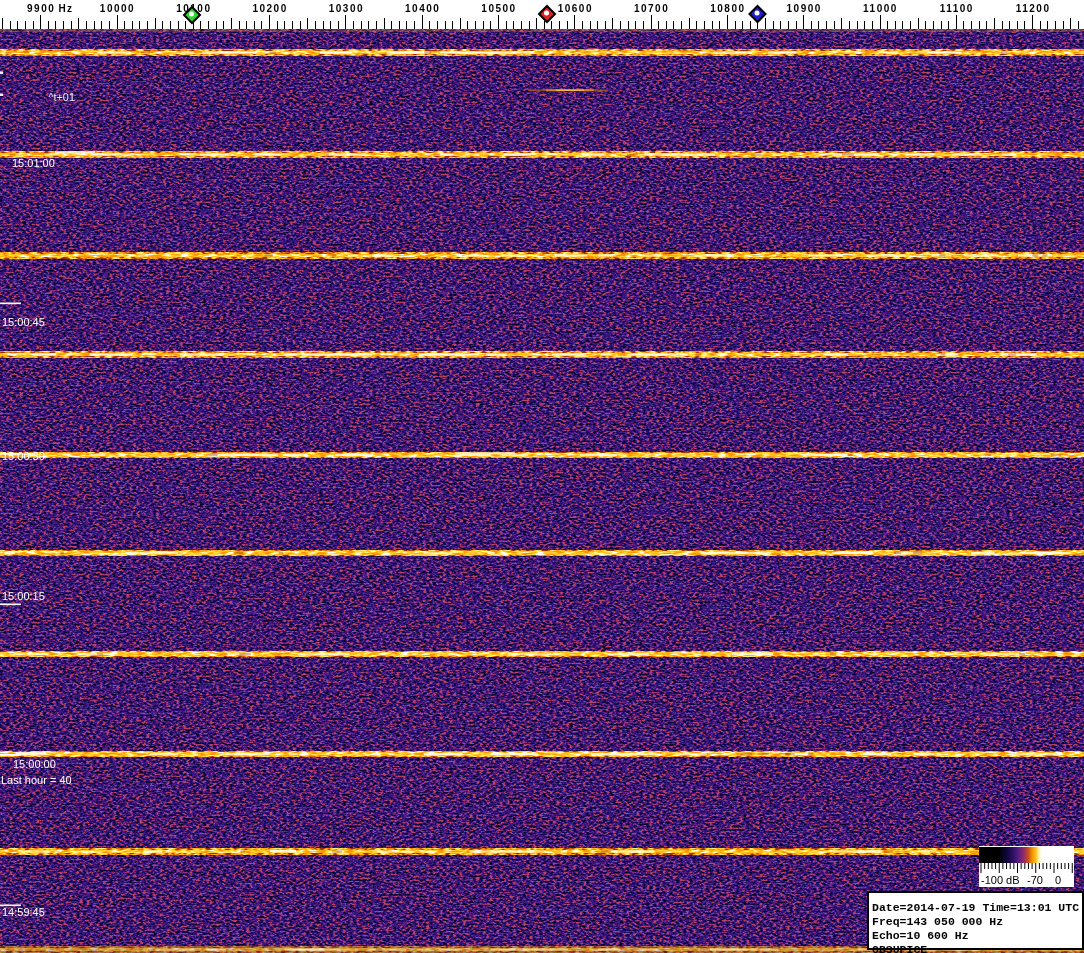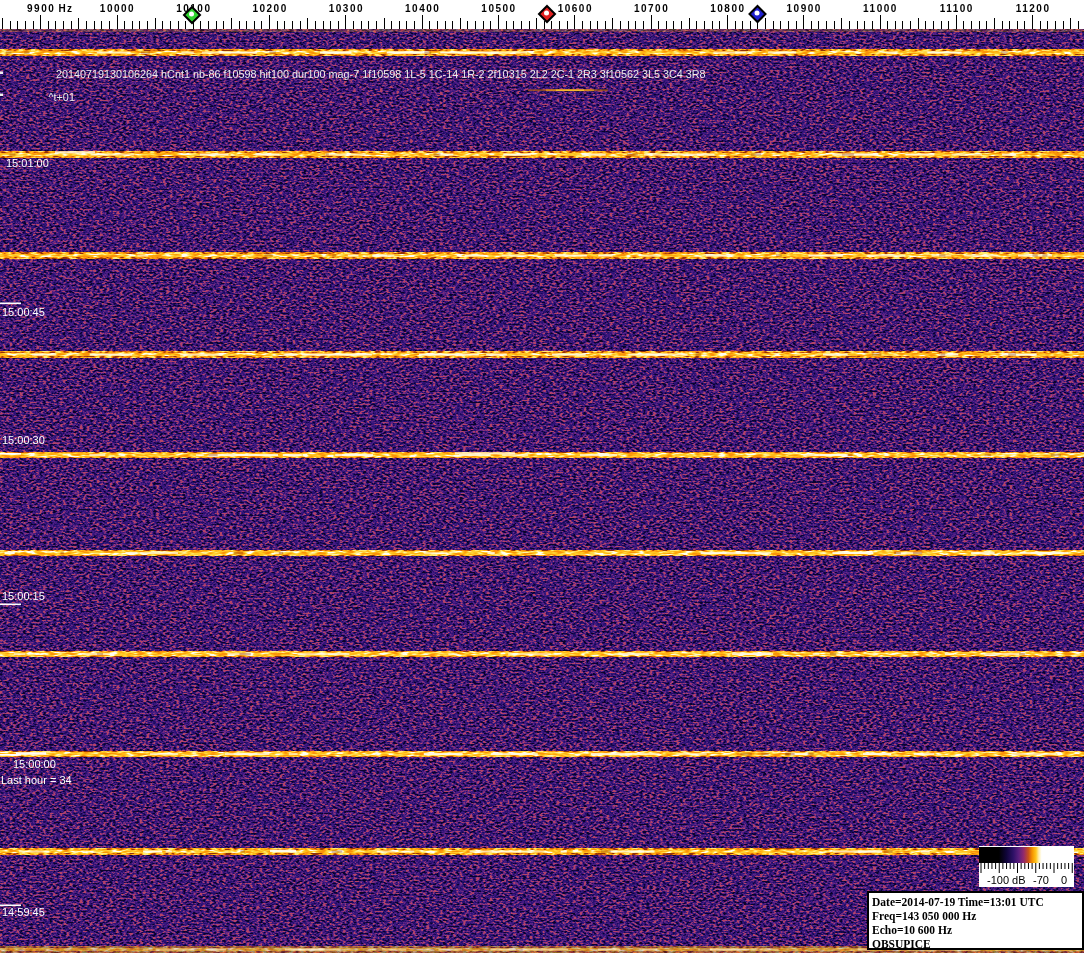--- a/index.html
+++ b/index.html
@@ -1,20 +1,20 @@
 <!DOCTYPE html>
 <html><head><meta charset="utf-8"><style>
 html,body{margin:0;padding:0;width:1084px;height:953px;overflow:hidden;background:#fff}
 #wrap{position:absolute;left:0;top:0;width:1084px;height:953px;font-family:"Liberation Sans",sans-serif}
 .ov{position:absolute;color:#ececec;font-size:10.8px;line-height:11px;white-space:pre}
 .tl{position:absolute;color:#fff;font-size:11px;line-height:12px;white-space:pre}
 #legend{position:absolute;left:979px;top:846px;width:95px;height:41px;background:#fff}
 #lgrad{position:absolute;left:0;top:1px;width:95px;height:16px;background:linear-gradient(90deg,#000 0%,#000 21%,#10053a 29%,#2d1166 36%,#5c1f7e 42%,#93296b 47%,#c8501a 52%,#f59300 56%,#ffc61e 60%,#fff0b0 63%,#fff 66%,#fff 100%)}
-#ldb{position:absolute;left:7px;top:29px;width:83px;height:12px;color:#000;font-size:11px;line-height:11px}
-#infobox{position:absolute;left:867px;top:891px;width:217px;height:59px;background:#fff;border:2px solid #000;box-sizing:border-box;font-family:Liberation Serif, serif;font-weight:bold;font-size:11.5px;line-height:14px;color:#000;padding-left:3px;padding-top:2px;white-space:pre}
+#ldb{position:absolute;left:1px;top:29px;width:83px;height:12px;color:#000;font-size:11px;line-height:11px}
+#infobox{position:absolute;left:867px;top:891px;width:217px;height:59px;background:#fff;border:2px solid #000;box-sizing:border-box;font-family:Liberation Mono, monospace;font-weight:bold;font-size:11.5px;line-height:14px;color:#000;padding-left:3px;padding-top:8px;white-space:pre}
 </style></head><body>
 <div id="wrap">
 <svg width="1084" height="953" xmlns="http://www.w3.org/2000/svg" style="position:absolute;left:0;top:0">
 <defs>
 <filter id="nz" x="0" y="0" width="100%" height="100%" color-interpolation-filters="sRGB">
 <feTurbulence type="fractalNoise" baseFrequency="0.30 0.54" numOctaves="2" seed="7"></feTurbulence>
 <feColorMatrix type="matrix" values="1 0 0 0 0  1 0 0 0 0  1 0 0 0 0  0 0 0 0 1"></feColorMatrix>
 <feComponentTransfer>
             <feFuncR type="linear" slope="2.9" intercept="-0.95"></feFuncR>
             <feFuncG type="linear" slope="2.9" intercept="-0.95"></feFuncG>
@@ -472,28 +472,27 @@
       </g>
 <g id="marks">
         <polygon points="192,7 200,15 192,23 184,15" fill="#2fd32f" stroke="#000" stroke-width="2"></polygon>
         <circle cx="191.5" cy="14" r="2.5" fill="#fff"></circle>
         <polygon points="547,6 555,14 547,22 539,14" fill="#e02020" stroke="#000" stroke-width="2"></polygon>
         <circle cx="546.5" cy="13" r="2.5" fill="#fff"></circle>
         <polygon points="757.5,6 765.5,14 757.5,22 749.5,14" fill="#2020d0" stroke="#000" stroke-width="2"></polygon>
         <circle cx="757" cy="13" r="2.5" fill="#fff"></circle>
       </g>
 </svg>
-<div class="ov" style="left:56px;top:69px">20140719130106264 hCnt1 nb-86 f10598 hit100 dur100 mag-7 1f10598 1L-5 1C-14 1R-2 2f10315 2L2 2C-1 2R3 3f10562 3L5 3C4 3R8</div>
 <div class="ov" style="left:48.5px;top:92px">^t+01</div>
-<div class="tl" style="left:6px;top:157px">15:01:00</div>
-<div class="tl" style="left:2px;top:306px">15:00:45</div>
-<div class="tl" style="left:2px;top:434px">15:00:30</div>
+<div class="tl" style="left:12px;top:157px">15:01:00</div>
+<div class="tl" style="left:2px;top:316px">15:00:45</div>
+<div class="tl" style="left:2px;top:450px">15:00:30</div>
 <div class="tl" style="left:2px;top:590px">15:00:15</div>
 <div class="tl" style="left:13px;top:758px">15:00:00</div>
-<div class="tl" style="left:1px;top:774px">Last hour = 34</div>
+<div class="tl" style="left:1px;top:774px">Last hour = 40</div>
 <div class="tl" style="left:2px;top:906px">14:59:45</div>
 <div id="legend">
 <div id="lgrad"></div>
 <svg width="95" height="11" style="position:absolute;left:0;top:17px" xmlns="http://www.w3.org/2000/svg">
         <g id="lticks" stroke="#000" stroke-width="1">
           <line x1="2" x2="2" y1="0" y2="10"></line>
           <line x1="5.65" x2="5.65" y1="0" y2="6"></line>
           <line x1="9.3" x2="9.3" y1="0" y2="6"></line>
           <line x1="12.95" x2="12.95" y1="0" y2="6"></line>
           <line x1="16.6" x2="16.6" y1="0" y2="6"></line>

